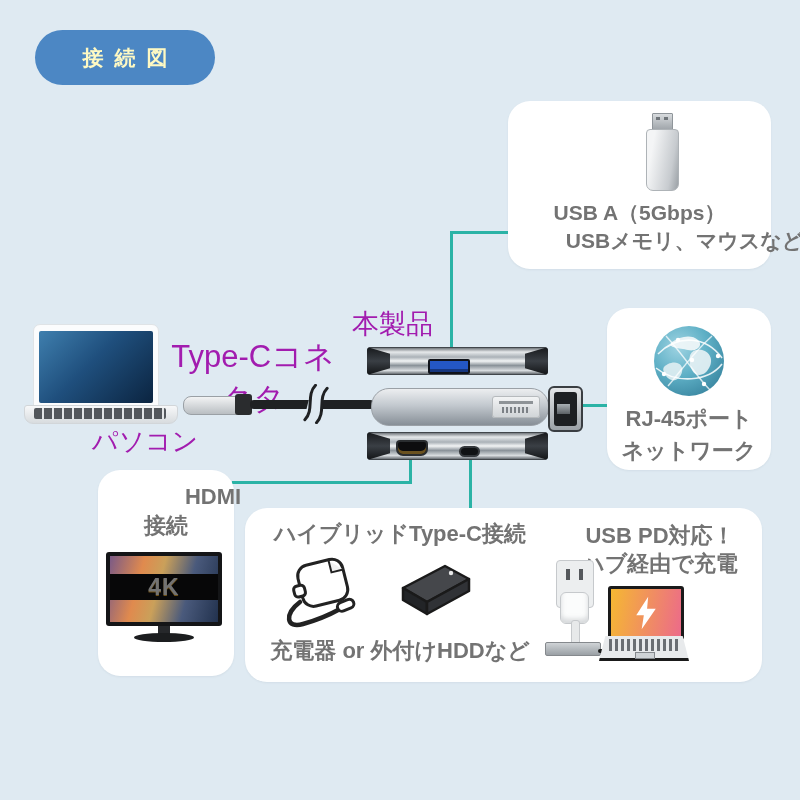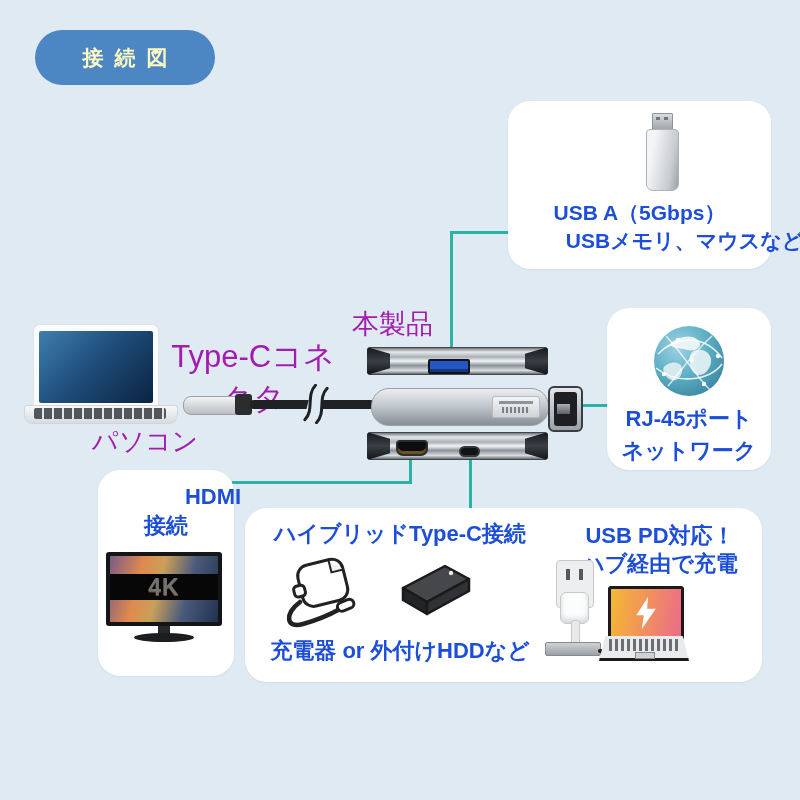--- a/index.html
+++ b/index.html
@@ -10,21 +10,21 @@
   
   .title-badge{position:absolute;left:35px;top:30px;width:180px;height:55px;background:#4c87c4;border-radius:28px;
     display:flex;align-items:center;justify-content:center;}
   .title-badge span{color:#fef9c3;font-size:21px;font-weight:700;letter-spacing:11px;text-indent:11px;}
 
   
   .tl{position:absolute;background:#2bb3a6;}
 
   
   .wbox{position:absolute;background:#ffffff;border-radius:22px;box-shadow:0 1px 2px rgba(120,140,160,.12);}
-  .cline{position:absolute;left:0;width:100%;text-align:center;font-weight:700;color:#1d4ed8;}
+  .cline{position:absolute;left:0;width:100%;text-align:center;font-weight:700;color:#737373;}
 
   
   .pc-screen{position:absolute;left:33px;top:324px;width:124px;height:82px;background:#fbfcfd;border:1px solid #dfe3e6;
     border-radius:7px 7px 2px 2px;}
   .pc-screen .panel{position:absolute;left:5px;top:6px;right:5px;bottom:4px;
     background:linear-gradient(135deg,#3f7fae 0%,#1f4f7d 45%,#0b2440 100%);border-radius:2px;}
   .pc-base{position:absolute;left:24px;top:405px;width:152px;height:17px;
     background:linear-gradient(180deg,#f7f8f9,#d8dcdf);border-radius:3px 3px 9px 9px;border:1px solid #d2d6d9;}
   .pc-keys{position:absolute;left:9px;top:2px;width:132px;height:11px;border-radius:2px;
     background:repeating-linear-gradient(90deg,#53575c 0 8px,#e3e5e7 8px 10px);}

